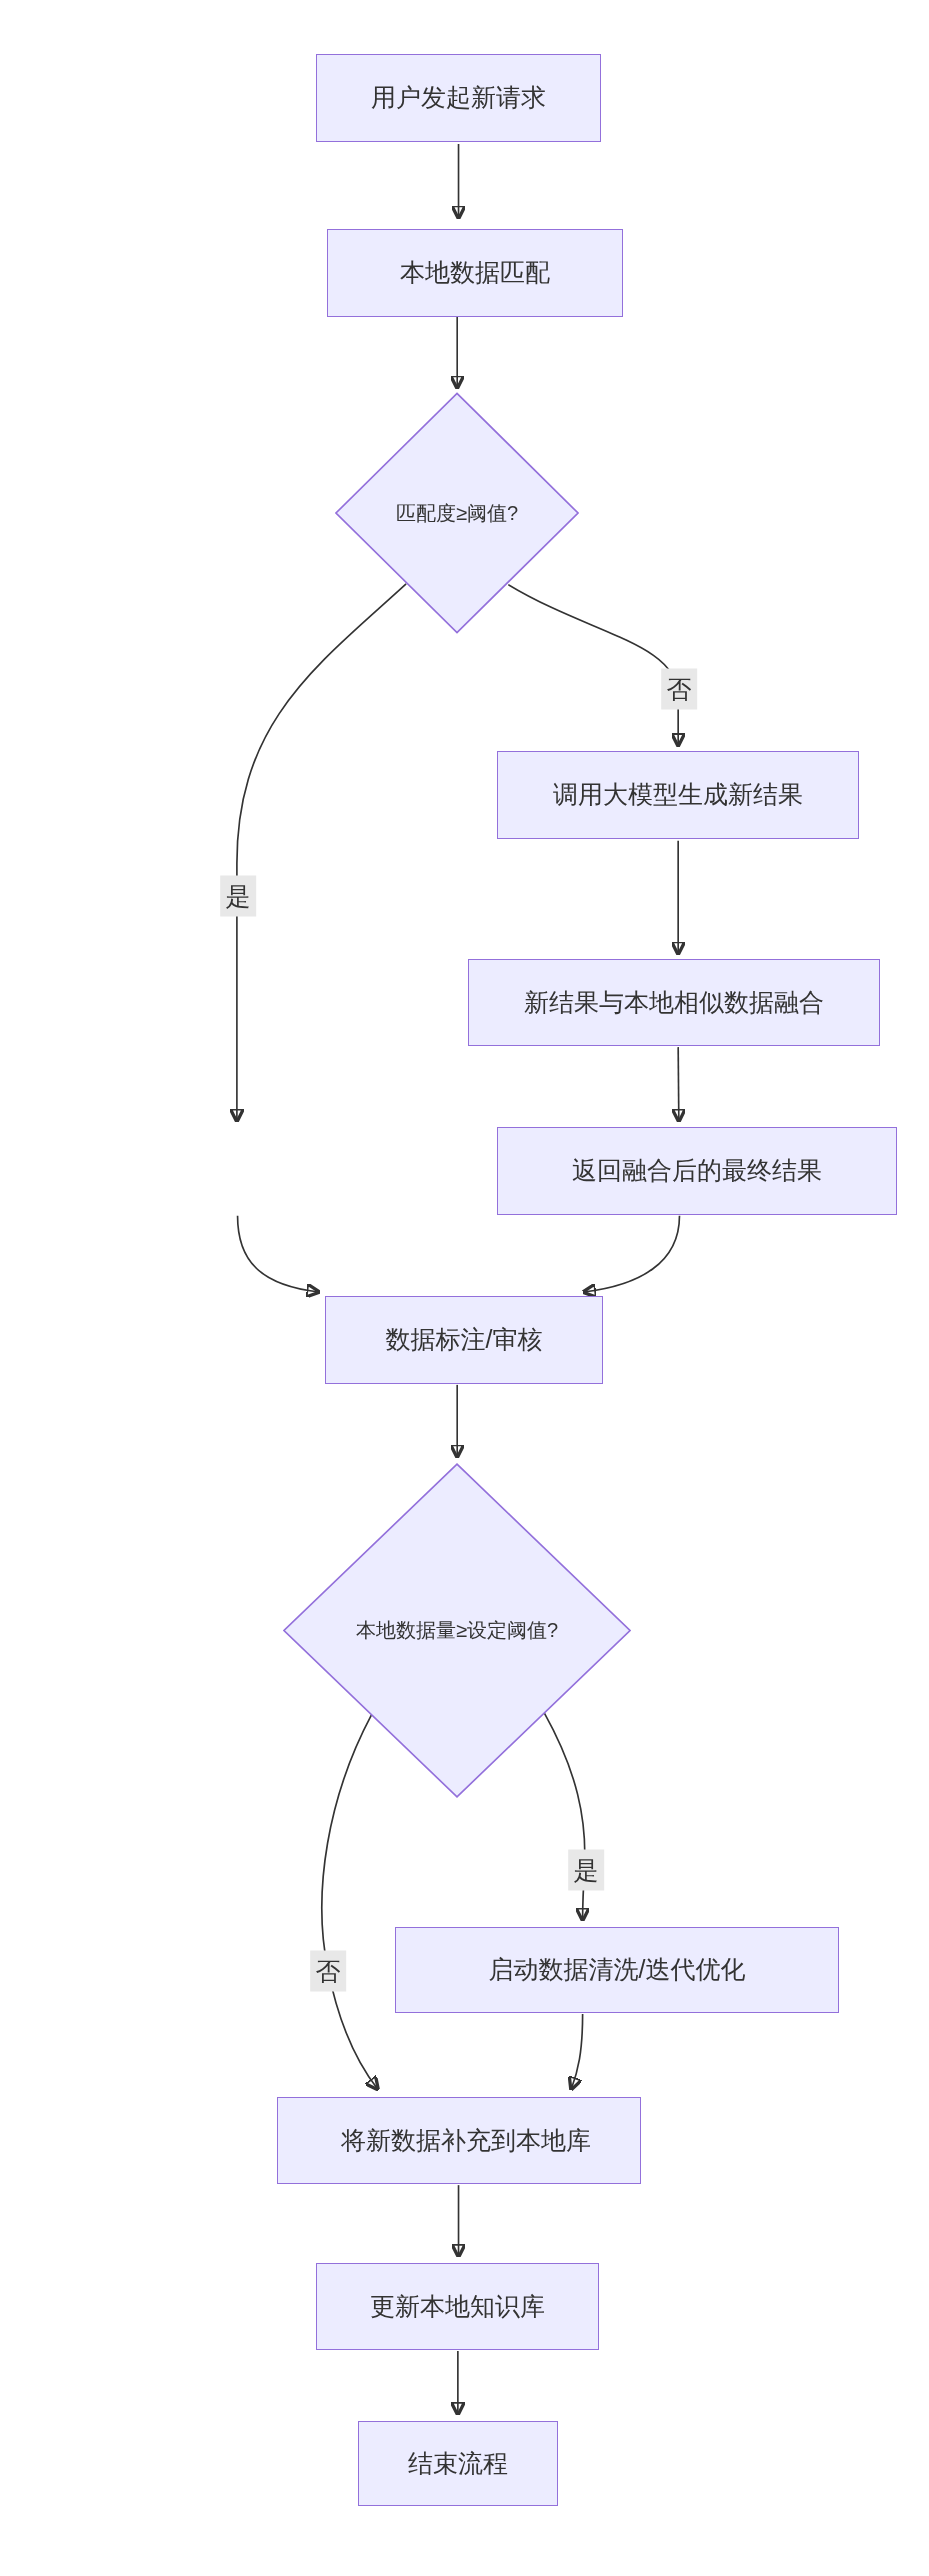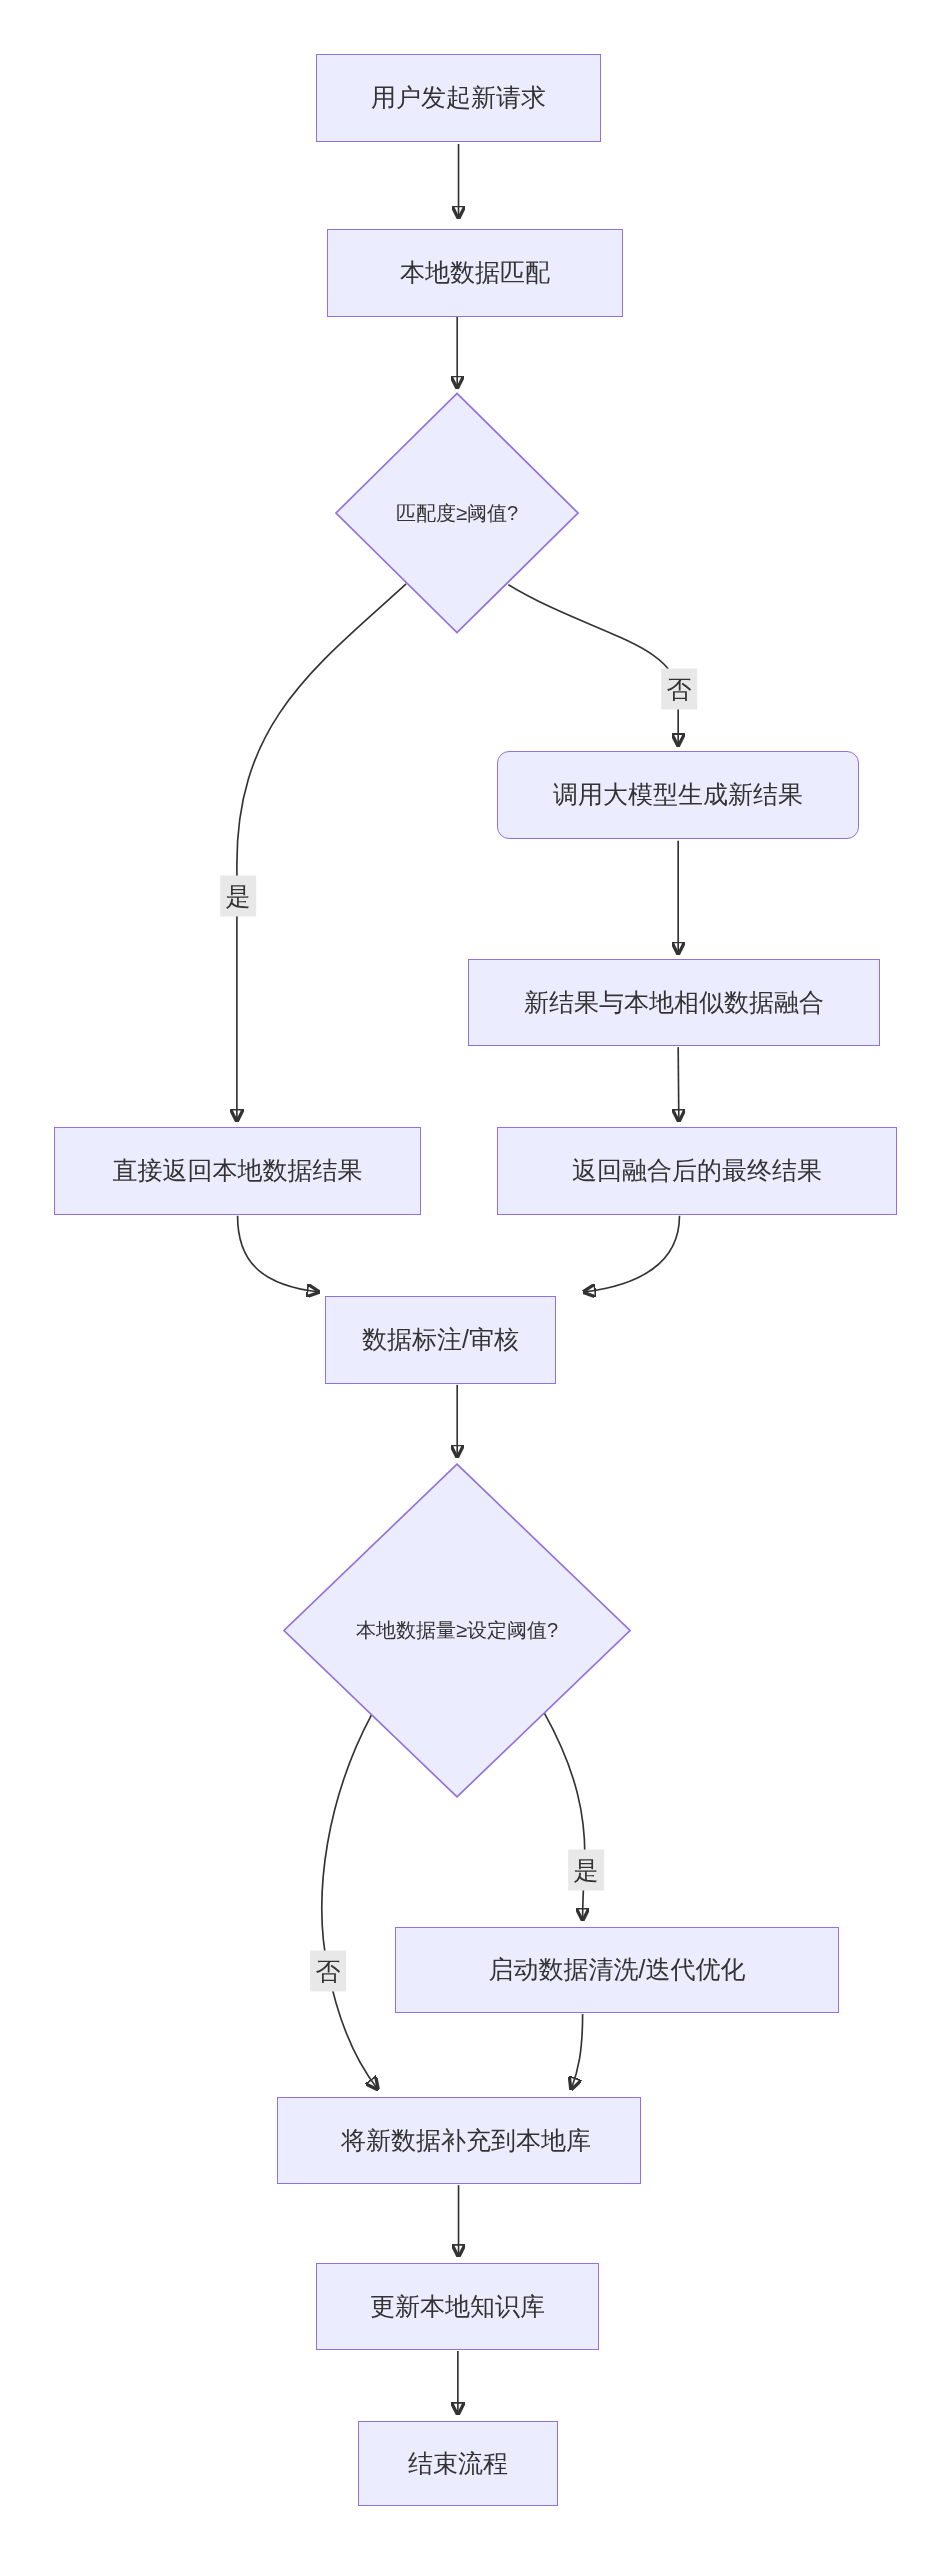--- a/index.html
+++ b/index.html
@@ -73,37 +73,34 @@
     <span>本地数据匹配</span>
   </div>
 
   <div class="diamond" style="left:335px;top:392px;width:244px;height:242px;">
     <svg viewBox="0 0 368 364">
       <polygon points="184,1.5 366.5,182 184,362.5 1.5,182"></polygon>
     </svg>
     <div class="dlabel">匹配度≥阈值?</div>
   </div>
 
-  <div class="node" style="left:54px;top:1127px;width:367px;height:88px;">
-    <span>直接返回本地数据结果</span>
-  </div>
 
-  <div class="node" style="left:497px;top:751px;width:362px;height:88px;border-radius:12px;">
+  <div class="node" style="left:497px;top:751px;width:362px;height:88px;">
     <span>调用大模型生成新结果</span>
   </div>
 
   <div class="node" style="left:468px;top:959px;width:412px;height:87px;">
     <span>新结果与本地相似数据融合</span>
   </div>
 
   <div class="node" style="left:497px;top:1127px;width:400px;height:88px;">
     <span>返回融合后的最终结果</span>
   </div>
 
-  <div class="node" style="left:325px;top:1296px;width:231px;height:88px;">
+  <div class="node" style="left:325px;top:1296px;width:278px;height:88px;">
     <span>数据标注/审核</span>
   </div>
 
   <div class="diamond" style="left:283px;top:1463px;width:348px;height:335px;">
     <svg viewBox="0 0 524 504">
       <polygon points="262,1.5 522.5,252 262,502.5 1.5,252"></polygon>
     </svg>
     <div class="dlabel">本地数据量≥设定阈值?</div>
   </div>
 

